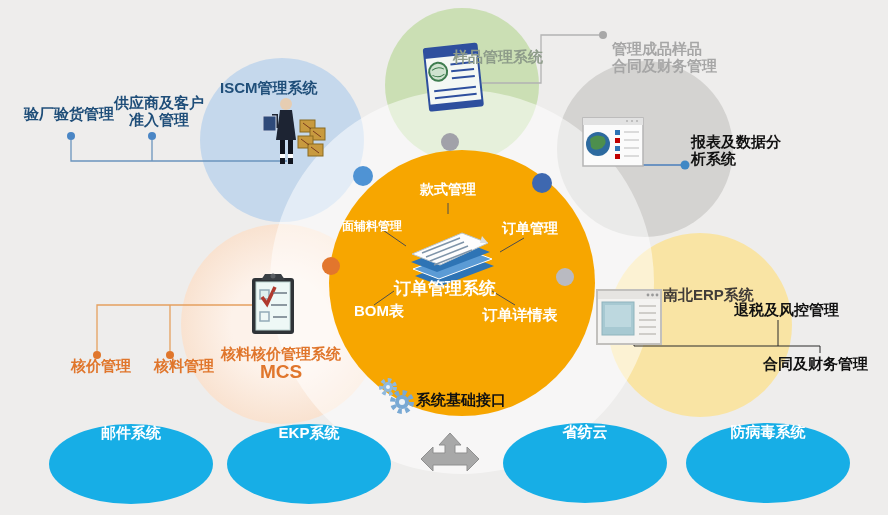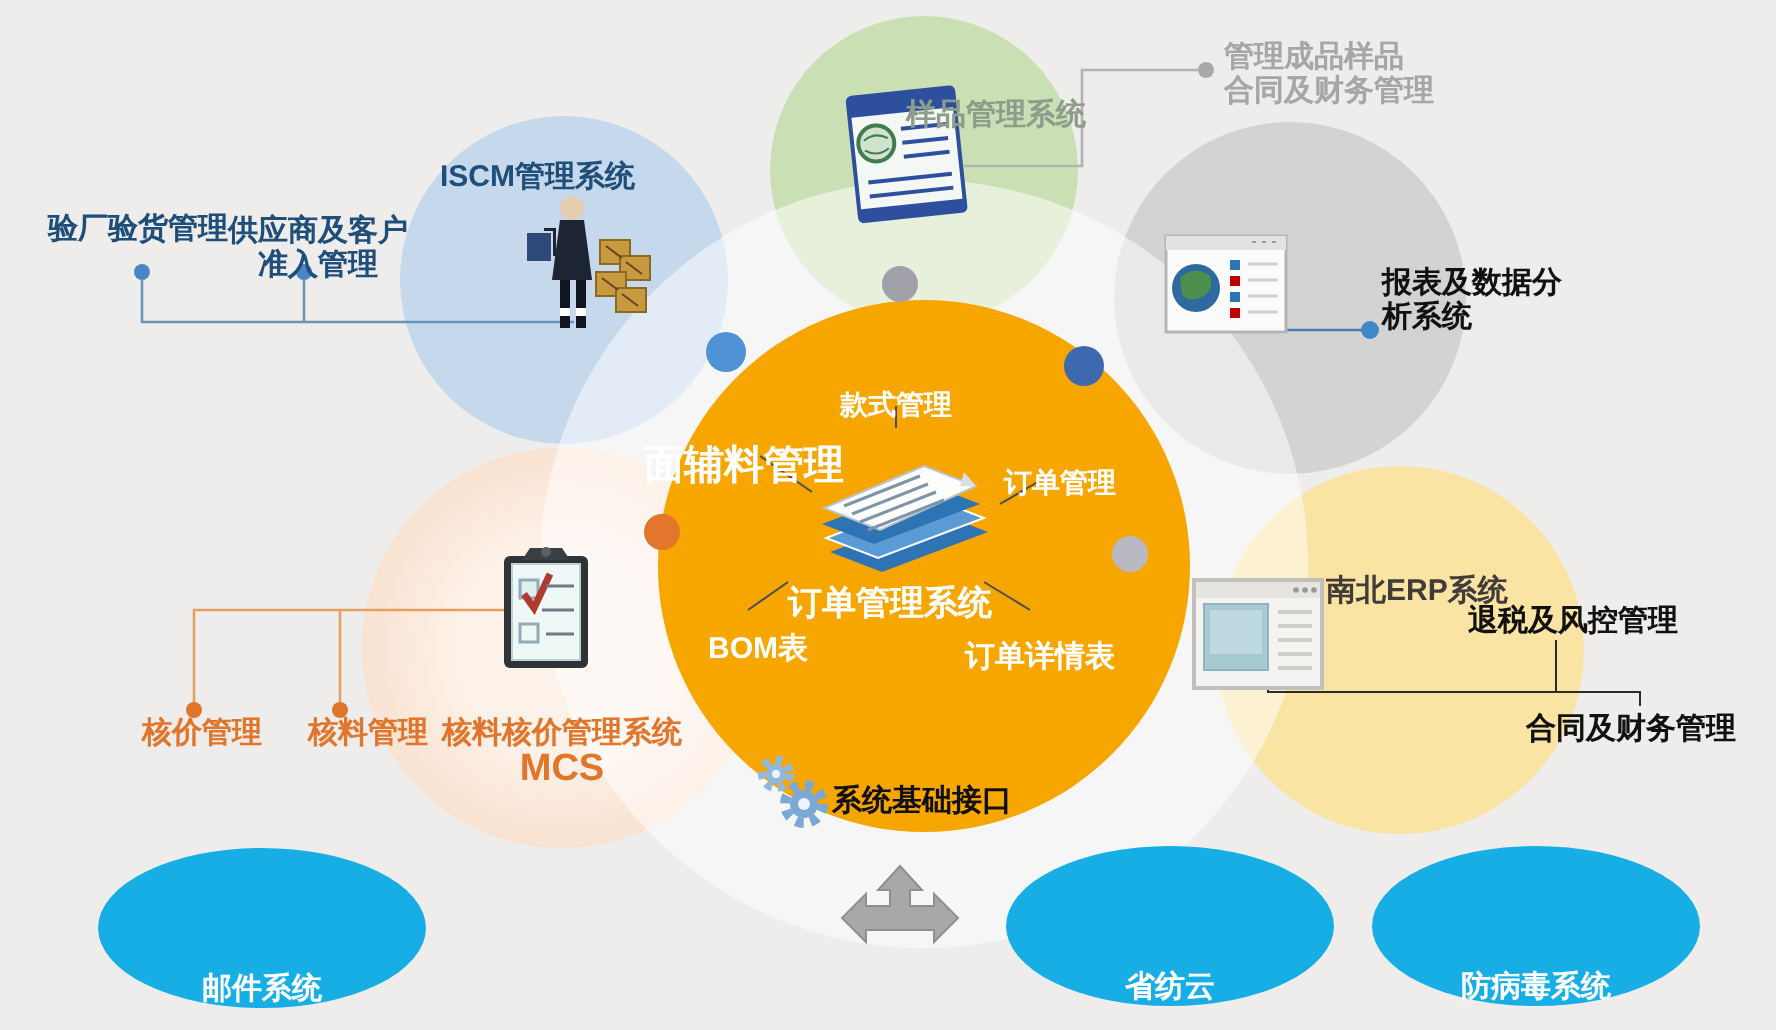--- a/index.html
+++ b/index.html
@@ -11,26 +11,26 @@
   .report-circle{left:557px;top:61px;width:176px;height:176px;background:#d4d3d1;z-index:1;}
   .mcs-circle{left:181px;top:224px;width:200px;height:200px;background:radial-gradient(circle,#fdf2ea 35%,#f8dfcb 78%);z-index:1;}
   .erp-circle{left:608px;top:233px;width:184px;height:184px;background:#f9e4a4;z-index:1;}
   .ring-circle{left:270px;top:90px;width:384px;height:384px;background:rgba(255,255,255,0.52);z-index:2;}
   .center-circle{left:329px;top:150px;width:266px;height:266px;background:#f7a600;z-index:3;}
   .connectors{position:absolute;left:0;top:0;z-index:4;}
   .icon{position:absolute;z-index:5;}
   .lbl{position:absolute;z-index:6;font-weight:bold;white-space:nowrap;font-size:15px;color:#111;}
   .blue-t{color:#1f4e79;}
   .orange-t{color:#e0762c;}
-  .gray-t{color:#a6a6a6;}
+  .gray-t{color:#a6a6a6;margin-top:20px;}
   .white-t{color:#ffffff;}
-  .ctr{transform:translateX(-50%);text-align:center;margin-top:13px;}
+  .ctr{transform:translateX(-50%);text-align:center;}
   .two-line{line-height:17px;}
   .oval{position:absolute;z-index:6;width:164px;height:80px;border-radius:50%;background:#17aee6;
-        display:flex;align-items:flex-end;justify-content:center;color:#fff;font-weight:bold;font-size:15px;}
+        display:flex;align-items:flex-start;justify-content:center;color:#fff;font-weight:bold;font-size:15px;}
 </style>
 </head>
 <body>
 
 <div class="canvas">
 
   <div class="circle iscm-circle"></div>
   <div class="circle sample-circle"></div>
   <div class="circle report-circle"></div>
   <div class="circle mcs-circle"></div>
@@ -227,29 +227,32 @@
   <div class="lbl orange-t" style="left:71px;top:357px">核价管理</div>
   <div class="lbl orange-t" style="left:154px;top:357px">核料管理</div>
   <div class="lbl orange-t ctr" style="left:281px;top:345px;line-height:18px">
     <div>核料核价管理系统</div>
     <div style="font-size:19px">MCS</div>
   </div>
 
   <div class="lbl" style="left:416px;top:391px">系统基础接口</div>
 
   <div class="lbl white-t ctr" style="left:448px;top:181px;font-size:14px">款式管理</div>
-  <div class="lbl white-t ctr" style="left:372px;top:206px;font-size:20px">面辅料管理</div>
+  <div class="lbl white-t ctr" style="left:372px;top:218px;font-size:12px">面辅料管理</div>
   <div class="lbl white-t ctr" style="left:530px;top:220px;font-size:14px">订单管理</div>
   <div class="lbl white-t ctr" style="left:445px;top:277px;font-size:17px">订单管理系统</div>
   <div class="lbl white-t ctr" style="left:379px;top:302px">BOM表</div>
   <div class="lbl white-t ctr" style="left:520px;top:306px">订单详情表</div>
 
   <div class="oval" style="left:49px;top:424px">
       <span>邮件系统</span>
     </div>
+  <div class="oval" style="left:227px;top:424px">
+      <span>EKP系统</span>
+    </div>
   <div class="oval" style="left:503px;top:423px">
       <span>省纺云</span>
     </div>
   <div class="oval" style="left:686px;top:423px">
       <span>防病毒系统</span>
     </div>
 
 </div>
 
 </body></html>

